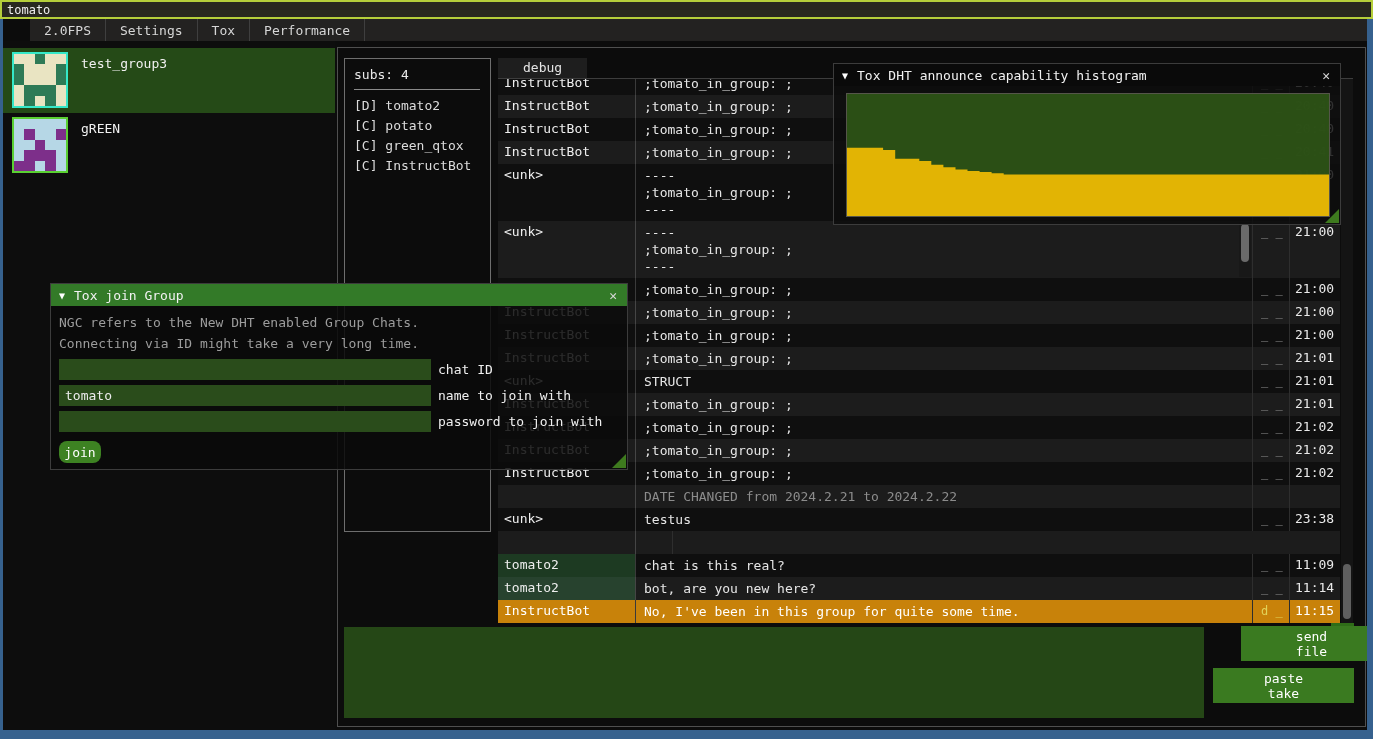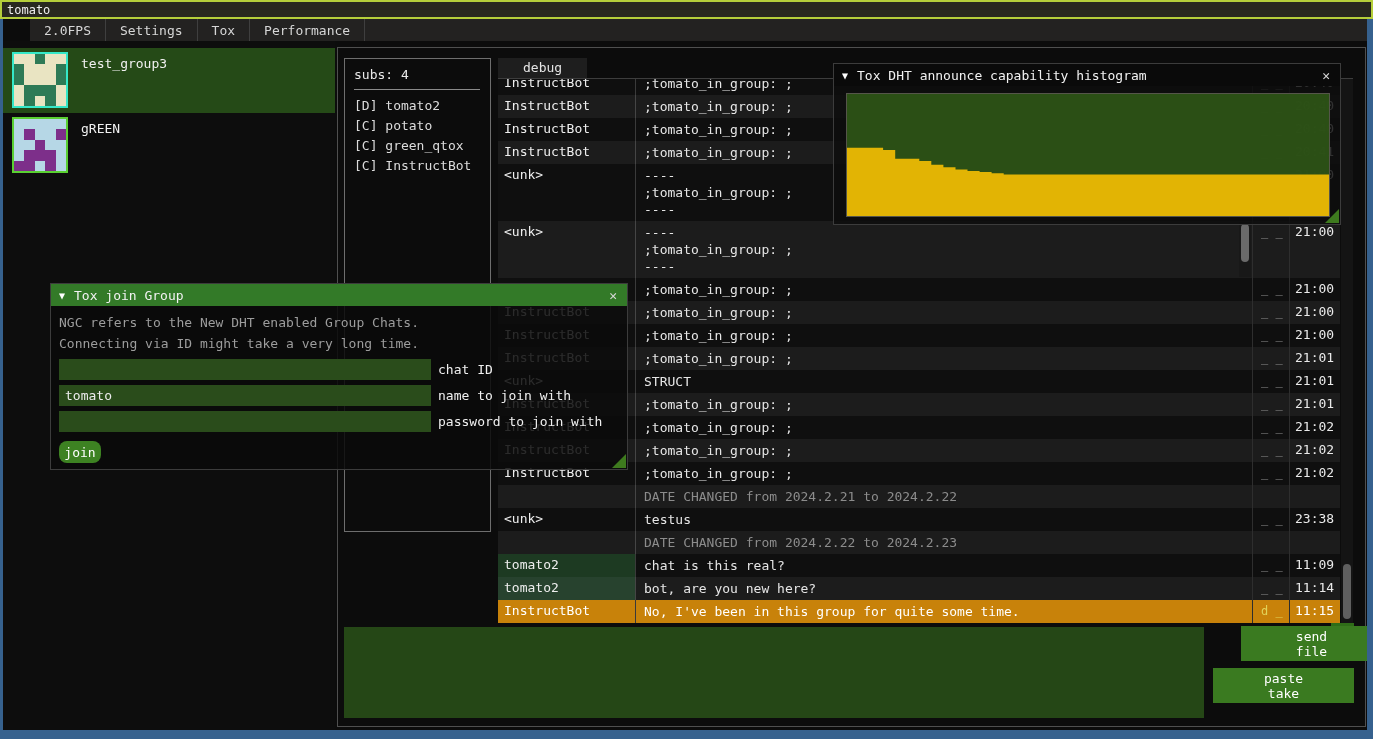--- a/index.html
+++ b/index.html
@@ -290,21 +290,20 @@
               <div class="cell-time"></div>
             </div>
             <div class="row dark">
               <div class="cell-name">&lt;unk&gt;</div>
               <div class="cell-msg">testus</div>
               <div class="cell-flags">_ _</div>
               <div class="cell-time">23:38</div>
             </div>
             <div class="row light system">
               <div class="cell-name"></div>
-              <div class="cell-msg">DATE CHANGED from 2024.2.22 to 2024.2.23</div>
               <div class="cell-flags"></div>
               <div class="cell-time"></div>
             </div>
             <div class="row dark">
               <div class="cell-name self">tomato2</div>
               <div class="cell-msg">chat is this real?</div>
               <div class="cell-flags">_ _</div>
               <div class="cell-time">11:09</div>
             </div>
             <div class="row light">

